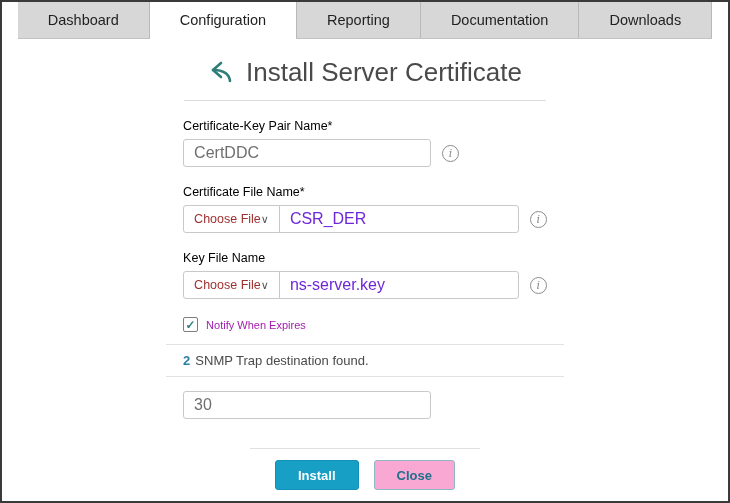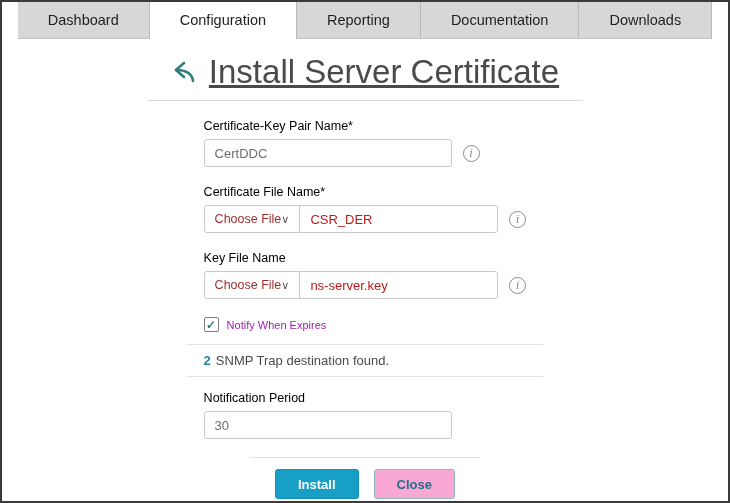--- a/index.html
+++ b/index.html
@@ -8,32 +8,32 @@
 
   
   .tabbar { display:flex; background:#d7d7d7; height:37px; flex:0 0 auto; border-bottom:1px solid #c2c2c2; }
   .tab { display:flex; align-items:center; padding:0 30px; font-size:14.5px; color:#1f1f1f; border-right:1px solid #b9b9b9; cursor:pointer; white-space:nowrap; }
   .tab.active { background:#fff; position:relative; }
   .tab.active::after { content:''; position:absolute; left:0; right:0; bottom:-1px; height:1px; background:#fff; }
 
   
   .header { display:flex; align-items:center; gap:10px; padding:18px 24px 13px; border-bottom:1px solid #dcdcdc; flex:0 0 auto; }
   .back-btn { width:28px; height:26px; display:flex; align-items:center; justify-content:center; cursor:pointer; flex:0 0 auto; }
-  .title { font-size:33px; font-weight:400; color:#4a4a4a; line-height:30px;text-decoration:underline; }
+  .title { font-size:26px; font-weight:400; color:#4a4a4a; line-height:30px; }
 
   
   .form { padding-top:18px; }
   .group { margin:0 25px 18px; }
   .label { font-size:12.5px; color:#000000; margin-bottom:6px; }
   .row { display:flex; align-items:center; }
-  .text-input { height:28px; border:1px solid #c9c9c9; border-radius:3px; padding:0 10px; font-size:13px; color:#6e6e6e; font-family:inherit; background:#fff; outline:none; }
+  .text-input { height:28px; border:1px solid #c9c9c9; border-radius:3px; padding:0 10px; font-size:16px; color:#6e6e6e; font-family:inherit; background:#fff; outline:none; }
   .w250 { width:248px; }
   .choose { height:28px; border:1px solid #c9c9c9; border-radius:3px 0 0 3px; background:#fff; display:flex; align-items:center; padding:0 10px; font-size:12.5px; color:#9e2f2f; cursor:pointer; flex:0 0 auto; }
   .choose .chev { color:#555; font-size:11px; line-height:1; }
-  .file-input { width:199px; border-radius:0 3px 3px 0; margin-left:-1px; color:#b91c1c; }
+  .file-input { width:240px; border-radius:0 3px 3px 0; margin-left:-1px; color:#6d28d9; }
   .info { width:17px; height:17px; border:1px solid #8b8b8b; border-radius:50%; color:#8b8b8b; font-size:11px; font-family:"DejaVu Serif", serif; font-style:italic; display:inline-flex; align-items:center; justify-content:center; margin-left:11px; flex:0 0 auto; cursor:pointer; }
 
   .check-row { display:flex; align-items:center; gap:8px; margin:0 25px; }
   .checkbox { width:15px; height:15px; border:1px solid #7e7e7e; border-radius:2px; background:#fff; display:flex; align-items:center; justify-content:center; cursor:pointer; }
   .checkbox .mark { font-size:12px; font-weight:bold; color:#2e7d79; line-height:1; }
   .check-label { font-size:11px; color:#a21caf; }
 
   .snmp { margin:12px 8px 14px; border-top:1px solid #e2e2e2; border-bottom:1px solid #e2e2e2; padding:8px 17px; font-size:13px; color:#4a4a4a; }
   .snmp .count { color:#2b7fa3; font-weight:bold; margin-right:5px; }
 
@@ -105,21 +105,20 @@
         <span class="mark">✓</span>
       </span>
       <span class="check-label">Notify When Expires</span>
     </div>
 
     <div class="snmp">
       <span class="count">2</span><span>SNMP Trap destination found.</span>
     </div>
 
     <div class="group">
-      <div class="label">Notification Period</div>
       <div class="row">
         <input class="text-input w250" type="text" value="30" style="">
       </div>
     </div>
 
   </div>
 
   <div class="footer">
     <button class="btn btn-primary">Install</button>
     <button class="btn btn-secondary">Close</button>

